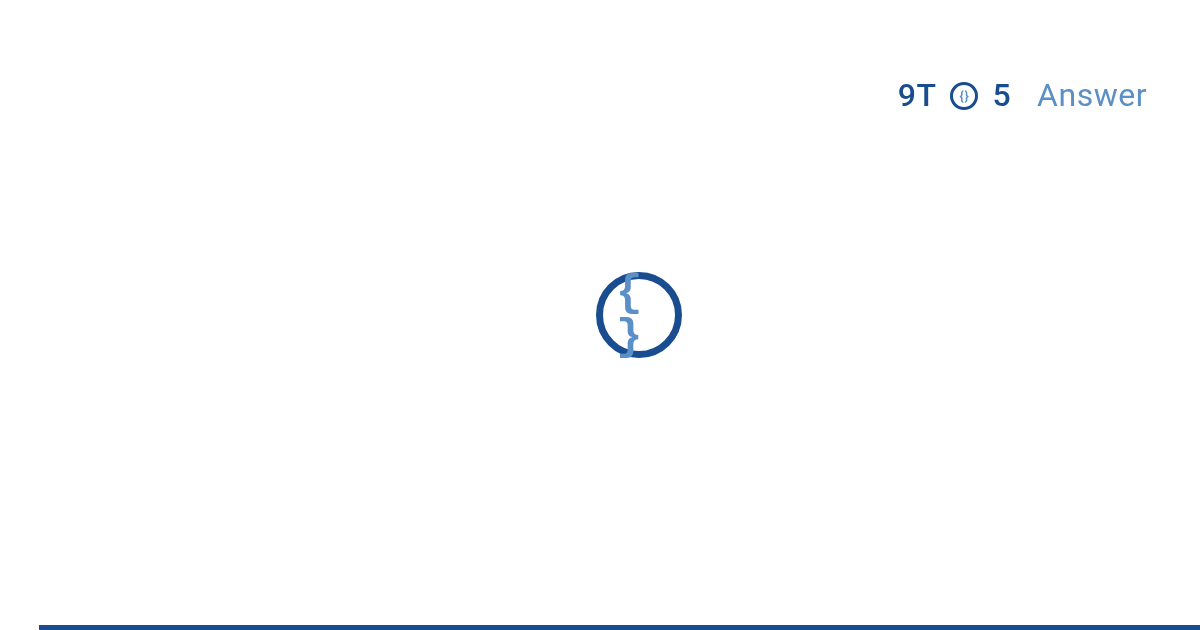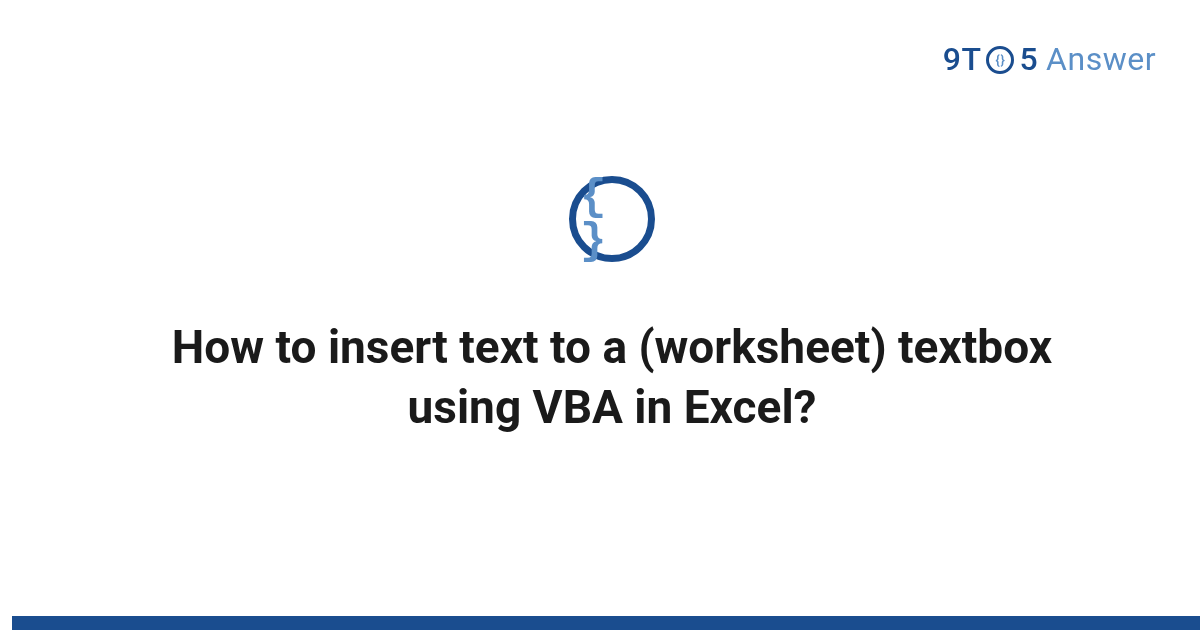--- a/index.html
+++ b/index.html
@@ -1,16 +1,16 @@
 <!DOCTYPE html>
 <html><head>
   <meta charset="utf-8">
   <style>
     * {
-      margin: 4px;
+      margin: 13px;
       padding: 0;
       box-sizing: border-box;
     }
     body {
       width: 1200px;
       height: 630px;
       font-family: -apple-system, BlinkMacSystemFont, "Segoe UI", Roboto, Helvetica, Arial, sans-serif;
       background: #ffffff;
       position: relative;
       overflow: hidden;
@@ -114,16 +114,15 @@
     <span class="logo-9t">9T</span><span class="logo-o">
         <span class="logo-o-inner">{}</span>
       </span><span class="logo-5">5</span><span class="logo-answer">Answer</span>
   </span>
 </div>
 
 <div class="center-content">
   <div class="icon-circle">
     <span class="icon-braces">{ }</span>
   </div>
-  <h1 class="title">How to insert text to a (worksheet) textbox using VBA in Excel?</h1>
 </div>
 
 <div class="footer-bar"></div>
 
 </body></html>

